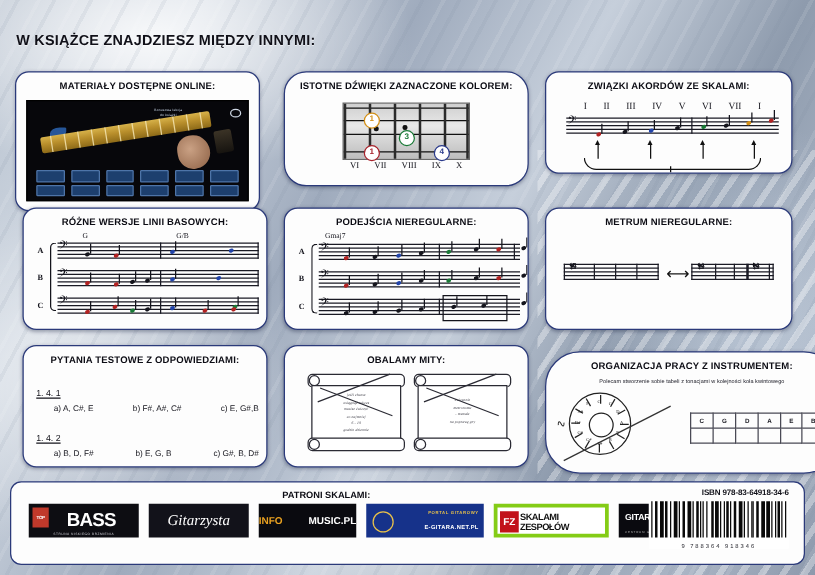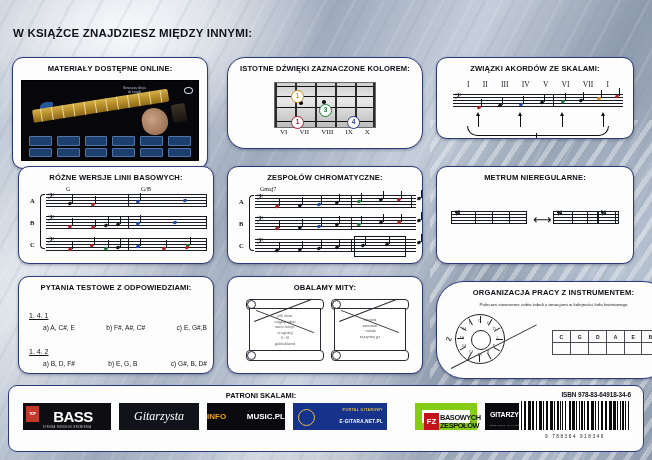--- a/index.html
+++ b/index.html
@@ -207,21 +207,21 @@
   .lg-bass .big{font-size:15px;font-weight:bold;letter-spacing:-.6px;margin-left:12px;font-family:"Liberation Sans", sans-serif;}
   .lg-bass .sub{position:absolute;left:3px;bottom:1px;right:3px;font-size:2.6px;letter-spacing:.4px;color:#cfcfd6;text-align:center;}
   .lg-git{width:80px;background:#12121a;color:#fff;font-family:"Liberation Serif", serif;font-size:12px;font-style:italic;position:relative;}
   .lg-info{width:78px;background:#0a0a0f;position:relative;display:flex;align-items:center;justify-content:space-between;gap:2px;}
   .lg-info .i1{color:#e8a020;font-size:8px;font-weight:bold;}
   .lg-info .i2{color:#fff;font-size:8px;font-weight:bold;}
   .lg-egit{width:94px;background:#16328a;position:relative;}
   .lg-egit .t1{position:absolute;right:4px;top:5px;color:#e8c14a;font-size:3.4px;letter-spacing:.5px;font-weight:bold;}
   .lg-egit .t2{position:absolute;right:4px;bottom:6px;color:#fff;font-size:4.6px;letter-spacing:.3px;font-weight:bold;}
   .lg-egit .note{position:absolute;left:5px;top:6px;width:15px;height:15px;border:1.4px solid #e8c14a;border-radius:50%;}
-  .lg-fab{width:62px;background:#fff;border:7px solid #84cc16;position:relative;color:#111;margin-left:20px;}
+  .lg-fab{width:92px;background:#fff;border:3px solid #84cc16;position:relative;color:#111;}
   .lg-fab .fl{position:absolute;left:2px;top:3px;width:15px;height:17px;background:#c2121a;color:#fff;font-size:8px;font-weight:bold;display:flex;align-items:center;justify-content:center;}
   .lg-fab .w1{position:absolute;left:18px;top:3px;font-size:7.4px;font-weight:bold;letter-spacing:-.4px;}
   .lg-fab .w2{position:absolute;left:18px;top:11px;font-size:7.4px;font-weight:bold;letter-spacing:-.4px;}
   .lg-gci{width:80px;background:#0a0a0f;color:#fff;position:relative;}
   .lg-gci .w{position:absolute;left:5px;top:8px;font-size:7px;font-weight:bold;letter-spacing:-.2px;}
   .lg-gci .pick{position:absolute;right:6px;top:5px;width:13px;height:15px;background:#fff;border-radius:50% 50% 46% 46%;}
   .lg-gci .sub{position:absolute;left:5px;bottom:3px;font-size:2.4px;color:#aaa;letter-spacing:.6px;}
 
   .isbn{position:absolute;right:12px;top:5px;font-size:6.4px;font-weight:bold;color:#101018;letter-spacing:-.1px;}
   .barcode{position:absolute;right:12px;top:15px;width:112px;height:38px;background:#fff;}
@@ -432,21 +432,21 @@
         <span class="nh" style="left:140px;top:6px;background:#1a7a37"></span>
             <span class="stem" style="left:144px;top:-1px"></span>
         <span class="nh" style="right:18px;top:8px;background:#b22222"></span>
         <span class="bar" style="right:0"></span>
       </div>
     </div>
     <div class="sysbrace" style="top:27px;bottom:14px;"></div>
   </div>
 
   <div class="panel" style="left:227px;top:166px;width:196px;height:98px;">
-    <div class="ptitle">ZESPOŁÓW CHROMATYCZNE:</div>
+    <div class="ptitle">PODEJŚCIA NIEREGULARNE:</div>
     <div class="chordsym" style="left:32px;top:19px;">Gmaj7</div>
 
     <div class="syslabel" style="left:11px;top:31px;">A</div>
     <div class="staffbox" style="left:27px;right:6px;top:28px;">
       <div class="staff">
         <div class="ln"></div>
             <div class="ln"></div>
             <div class="ln"></div>
             <div class="ln"></div>
             <div class="ln"></div>
@@ -704,21 +704,21 @@
       </div>
 
       <div class="lg lg-egit">
         <span class="note"></span>
         <span class="t1">PORTAL GITAROWY</span>
         <span class="t2">E-GITARA.NET.PL</span>
       </div>
 
       <div class="lg lg-fab">
         <span class="fl">FZ</span>
-        <span class="w1">BASOWYCH</span>
+        <span class="w1">SKALAMI</span>
         <span class="w2">ZESPOŁÓW</span>
       </div>
 
       <div class="lg lg-gci">
         <span class="w">GITARZYSCI</span>
         <span class="pick"></span>
         <span class="sub">CENTRUM GITAROWE</span>
       </div>
     </div>
 

